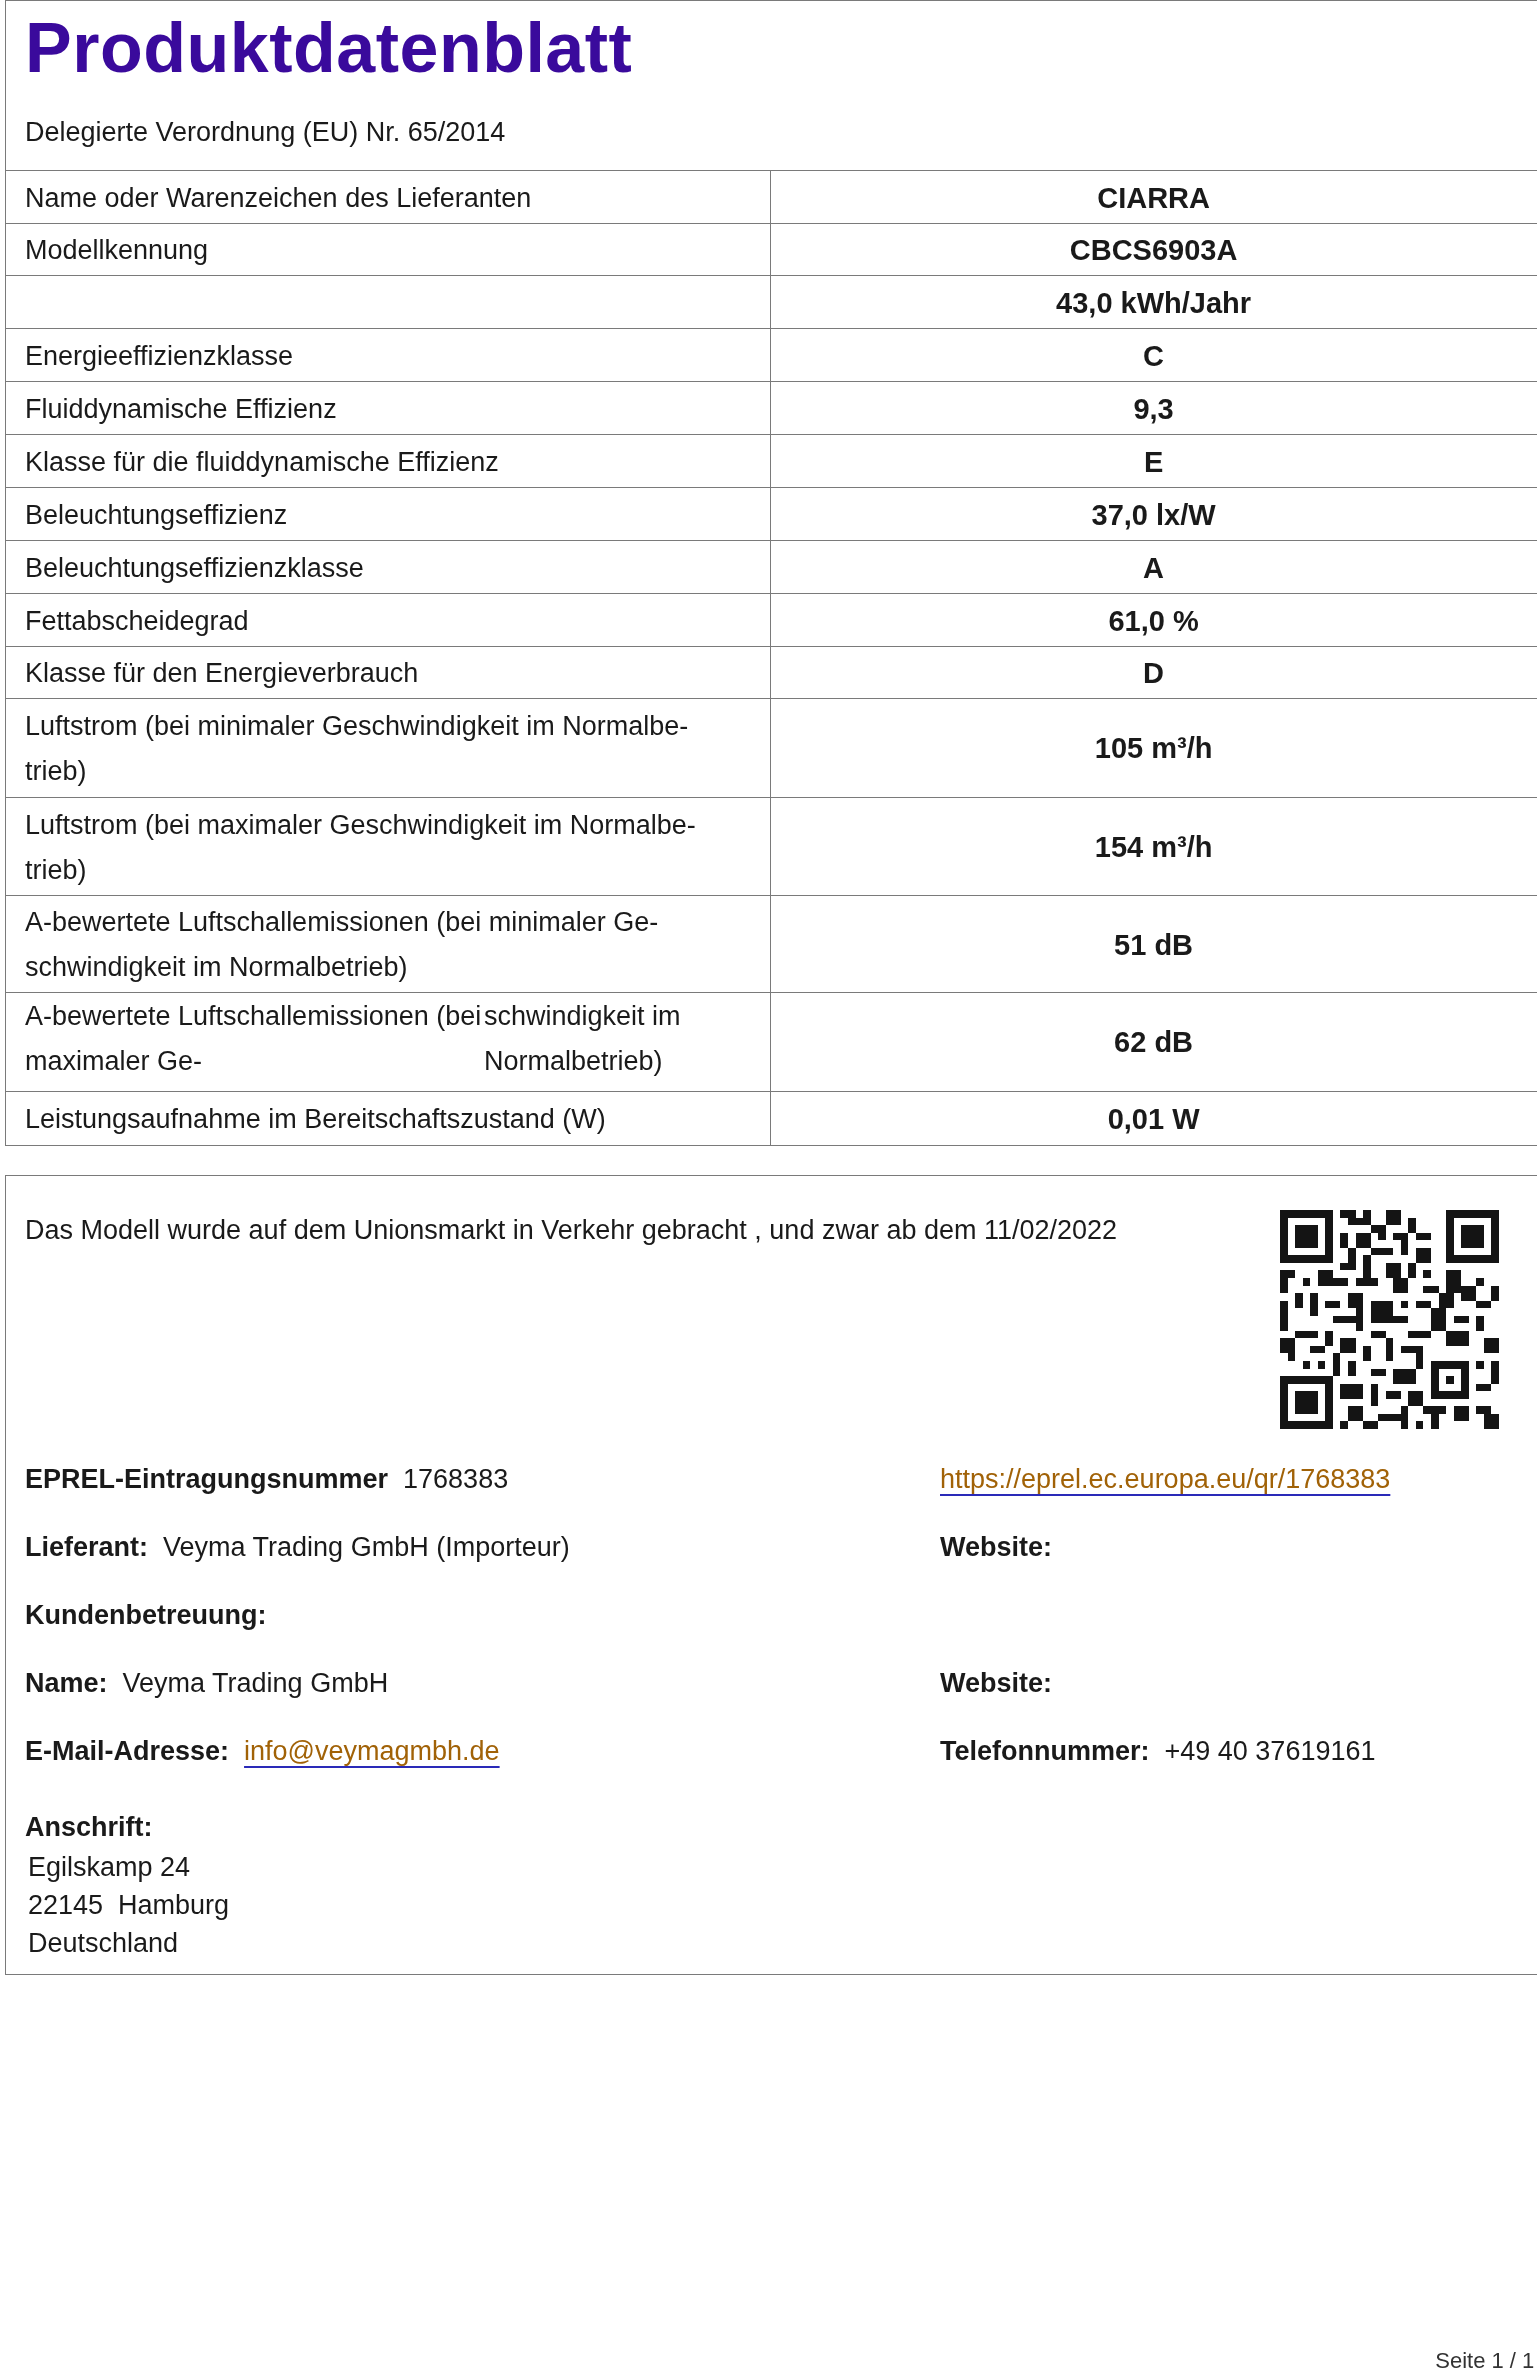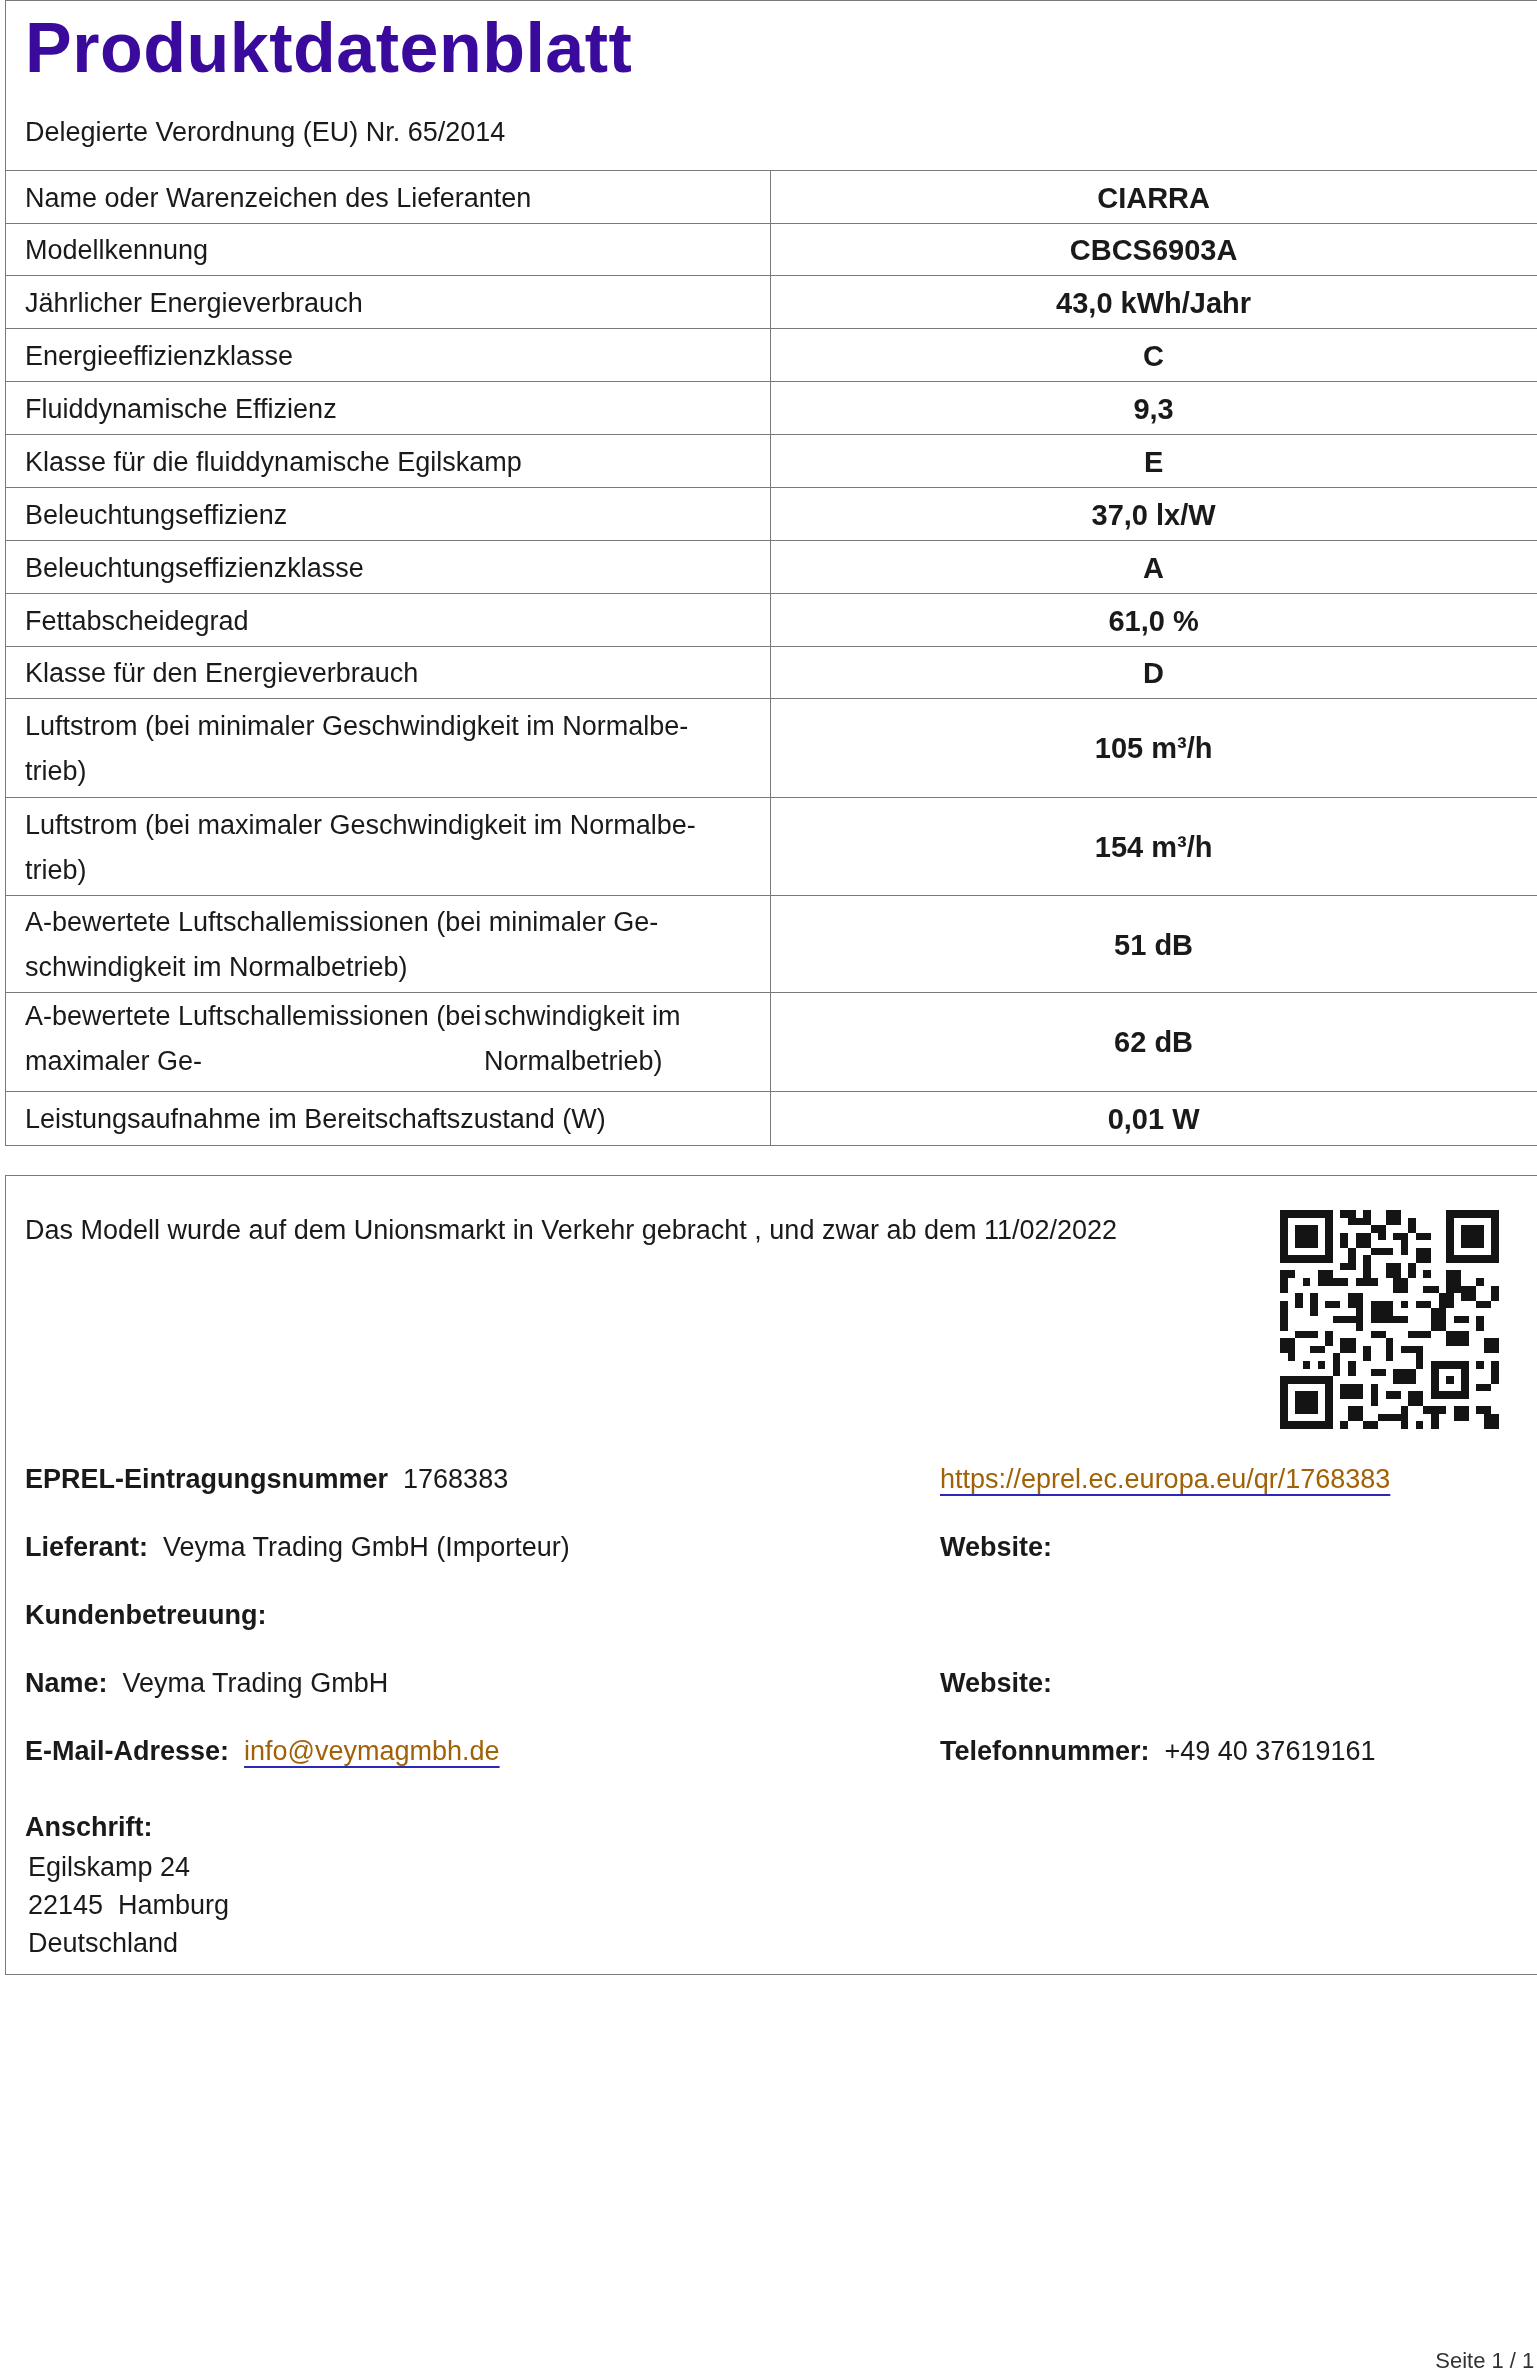--- a/index.html
+++ b/index.html
@@ -60,40 +60,37 @@
     </div>
   <div class="value">CIARRA</div>
 </div>
 <div class="row" style="top:224px; height:52px;">
   <div class="label">
       <span>Modellkennung</span>
     </div>
   <div class="value">CBCS6903A</div>
 </div>
 <div class="row" style="top:277px; height:52px;">
-  <div class="label">
-      <span>Jährlicher Energieverbrauch</span>
-    </div>
   <div class="value">43,0 kWh/Jahr</div>
 </div>
 <div class="row" style="top:330px; height:52px;">
   <div class="label">
       <span>Energieeffizienzklasse</span>
     </div>
   <div class="value">C</div>
 </div>
 <div class="row" style="top:383px; height:52px;">
   <div class="label">
       <span>Fluiddynamische Effizienz</span>
     </div>
   <div class="value">9,3</div>
 </div>
 <div class="row" style="top:436px; height:52px;">
   <div class="label">
-      <span>Klasse für die fluiddynamische Egilskamp</span>
+      <span>Klasse für die fluiddynamische Effizienz</span>
     </div>
   <div class="value">E</div>
 </div>
 <div class="row" style="top:489px; height:52px;">
   <div class="label">
       <span>Beleuchtungseffizienz</span>
     </div>
   <div class="value">37,0 lx/W</div>
 </div>
 <div class="row" style="top:542px; height:52px;">

